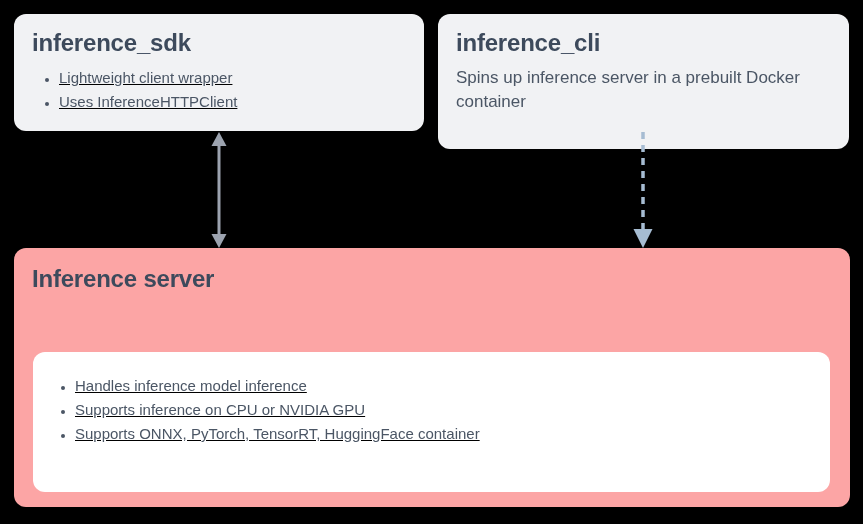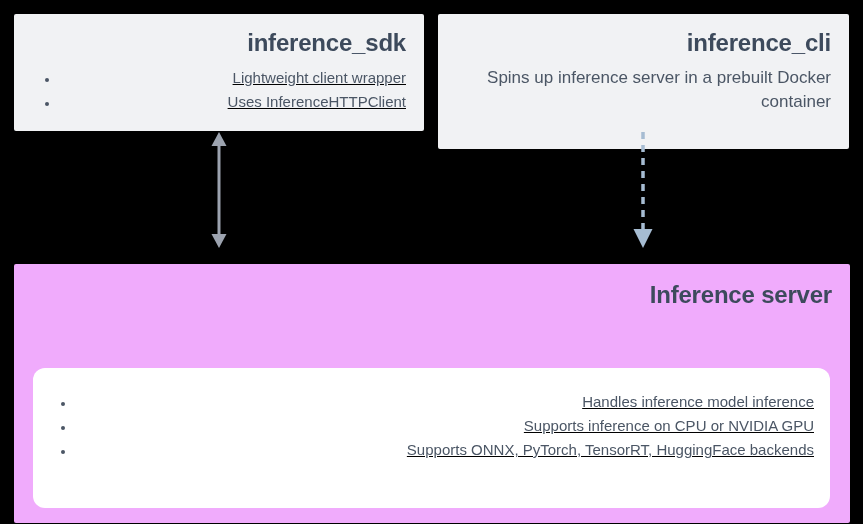--- a/index.html
+++ b/index.html
@@ -6,24 +6,23 @@
   html, body {
     width: 863px; height: 524px;
     background: #000000;
     font-family: "Liberation Sans", "DejaVu Sans", sans-serif;
     overflow: hidden;
   }
   .canvas { position: relative; width: 863px; height: 524px; }
 
   .card {
     position: absolute;
-    border-radius: 2px;
+    border-radius: 12px;
     background: #f1f2f4;
     padding: 15px 18px;
-    text-align: right;
   }
   .card-title {
     font-size: 24px;
     font-weight: 600;
     color: #3d4a5c;
     letter-spacing: -0.2px;
   }
   .card-desc {
     margin-top: 9px;
     font-size: 17px;
@@ -41,23 +40,22 @@
     line-height: 24px;
     color: #4b5665;
   }
   ul.bullets li::marker { color: #4b5665; font-size: 12px; }
 
   #card-sdk { left: 14px; top: 14px; width: 410px; height: 117px; }
   #card-cli { left: 438px; top: 14px; width: 411px; height: 135px; }
 
   #card-server {
     left: 14px; top: 248px; width: 836px; height: 259px;
-    background: #f0abfc;
+    background: #fca5a5;
     padding: 17px 18px;
-    margin-top: 16px;
   }
   .server-subtitle {
     margin-top: 12px;
     font-size: 15px;
     color: #4b5665;
   }
   #card-inference {
     position: absolute;
     left: 19px; top: 104px;
     width: 797px; height: 140px;
@@ -101,18 +99,18 @@
     <polygon points="14,119 4.5,100 23.5,100" fill="#a6bcd2"></polygon>
   </svg>
 
   <div class="card" id="card-server">
     <div class="card-title">Inference server</div>
 
     <div id="card-inference">
       <ul class="bullets">
         <li>Handles inference model inference</li>
         <li>Supports inference on CPU or NVIDIA GPU</li>
-        <li>Supports ONNX, PyTorch, TensorRT, HuggingFace backends</li>
+        <li>Supports ONNX, PyTorch, TensorRT, HuggingFace container</li>
       </ul>
     </div>
   </div>
 
 </div>
 
 </body></html>

